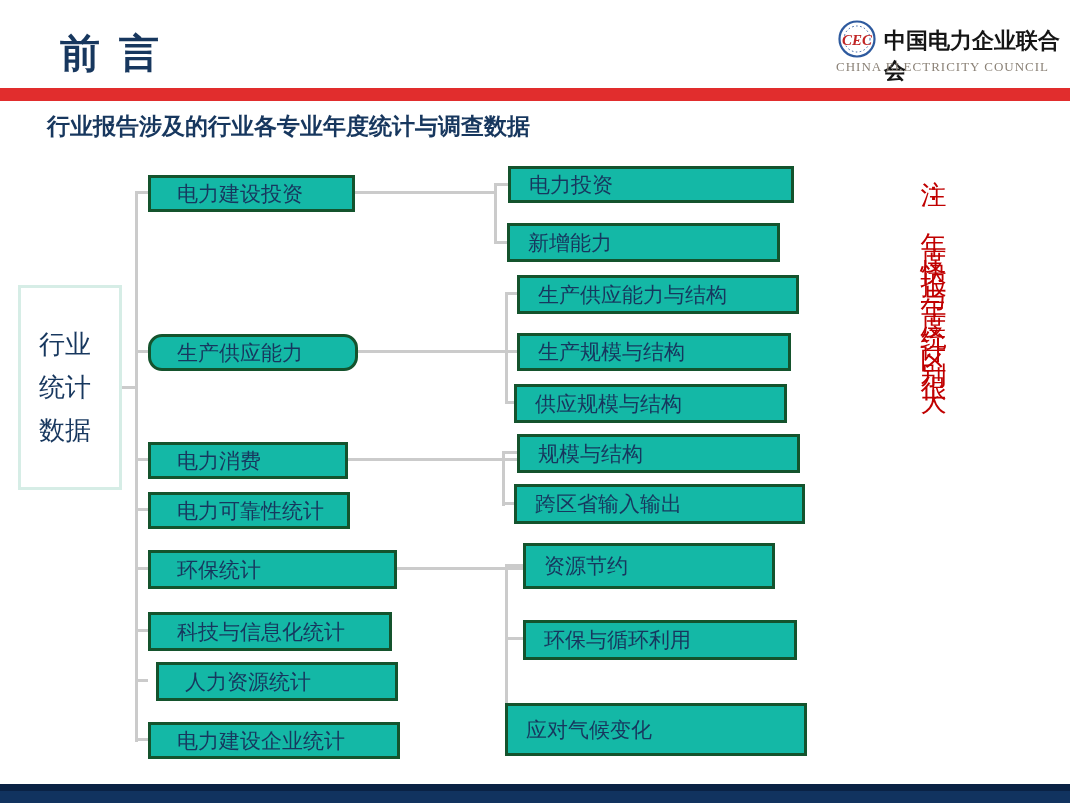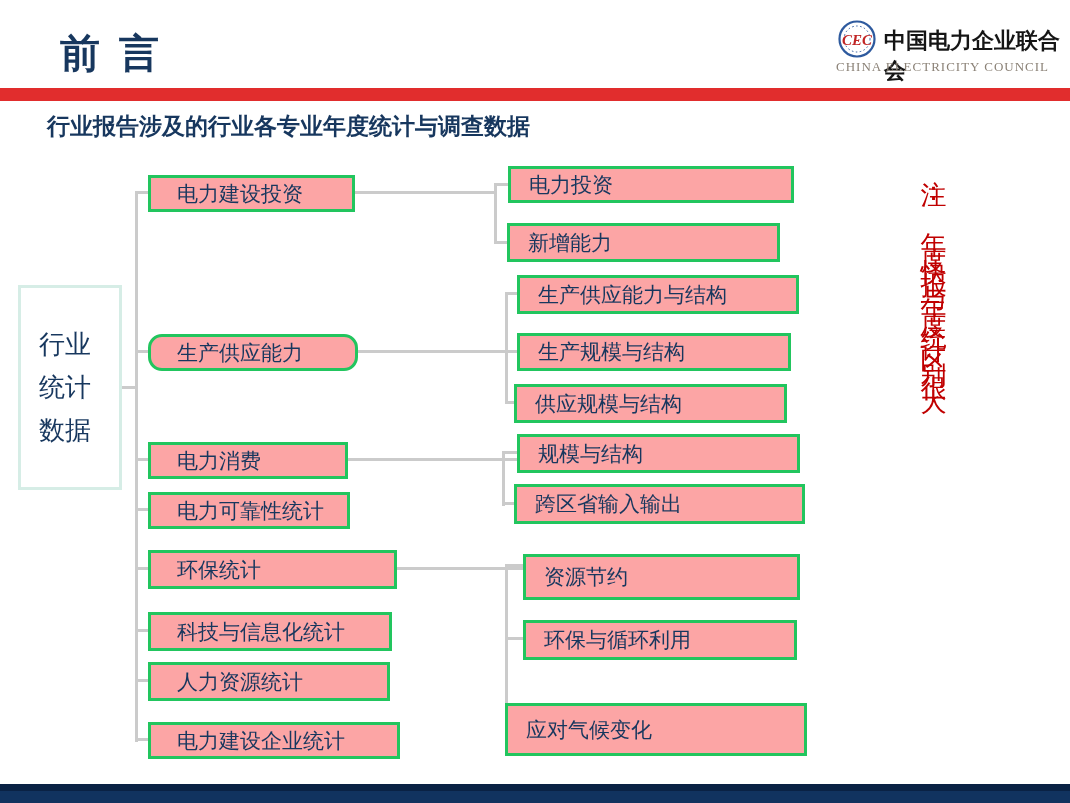--- a/index.html
+++ b/index.html
@@ -11,21 +11,21 @@
   .page-title{left:60px;top:26px;font-size:40px;font-weight:bold;color:#17375e;letter-spacing:4px;}
   .red-bar{left:0;top:88px;width:1070px;height:13px;background:#e12d2d;}
   .subtitle{left:47px;top:111px;font-size:23px;font-weight:bold;color:#17375e;}
 
   
   .logo-cn{left:884px;top:26px;font-size:22px;font-weight:bold;color:#151515;}
   .logo-en{left:836px;top:59px;font-size:13px;color:#8b8277;font-family:"Liberation Serif",serif;letter-spacing:1px;}
   .emblem{left:838px;top:20px;width:38px;height:38px;}
 
   
-  .node{position:absolute;background:#fca5a5;border:3px solid #22c55e;box-sizing:border-box;
+  .node{position:absolute;background:#14b8a6;border:3px solid #14532d;box-sizing:border-box;
         display:flex;align-items:center;color:#17375e;font-size:21px;}
   .n2{padding-left:26px;}
   .n3{padding-left:18px;}
   .root-node{position:absolute;left:18px;top:285px;width:104px;height:205px;background:#fff;
         border:3px solid #d6ede6;box-sizing:border-box;display:flex;flex-direction:column;
         justify-content:center;padding-left:18px;color:#17375e;font-size:26px;line-height:43px;}
 
   
   .hline{position:absolute;height:3px;background:#cbcbcb;}
   .vline{position:absolute;width:3px;background:#cbcbcb;}
@@ -73,21 +73,21 @@
   <div class="hline" style="left:135px;top:629px;width:13px;"></div>
   <div class="hline" style="left:135px;top:679px;width:13px;"></div>
   <div class="hline" style="left:135px;top:738px;width:13px;"></div>
 
   <div class="node n2" style="left:148px;top:175px;width:207px;height:37px;">电力建设投资</div>
   <div class="node n2" style="left:148px;top:334px;width:210px;height:37px;border-radius:14px;">生产供应能力</div>
   <div class="node n2" style="left:148px;top:442px;width:200px;height:37px;">电力消费</div>
   <div class="node n2" style="left:148px;top:492px;width:202px;height:37px;">电力可靠性统计</div>
   <div class="node n2" style="left:148px;top:550px;width:249px;height:39px;text-align:right;">环保统计</div>
   <div class="node n2" style="left:148px;top:612px;width:244px;height:39px;">科技与信息化统计</div>
-  <div class="node n2" style="left:148px;top:662px;width:242px;height:39px;">人力资源统计</div>
+  <div class="node n2" style="left:156px;top:662px;width:242px;height:39px;">人力资源统计</div>
   <div class="node n2" style="left:148px;top:722px;width:252px;height:37px;">电力建设企业统计</div>
 
   <div class="hline" style="left:355px;top:191px;width:142px;"></div>
   <div class="vline" style="left:494px;top:183px;height:61px;"></div>
   <div class="hline" style="left:494px;top:183px;width:14px;"></div>
   <div class="hline" style="left:494px;top:241px;width:13px;"></div>
 
   <div class="hline" style="left:358px;top:350px;width:159px;"></div>
   <div class="vline" style="left:505px;top:292px;height:112px;"></div>
   <div class="hline" style="left:505px;top:292px;width:12px;"></div>
@@ -103,21 +103,21 @@
   <div class="hline" style="left:505px;top:564px;width:18px;"></div>
   <div class="hline" style="left:505px;top:637px;width:18px;"></div>
 
   <div class="node n3" style="left:507px;top:223px;width:273px;height:39px;">新增能力</div>
   <div class="node n3" style="left:508px;top:166px;width:286px;height:37px;">电力投资</div>
   <div class="node n3" style="left:517px;top:275px;width:282px;height:39px;">生产供应能力与结构</div>
   <div class="node n3" style="left:517px;top:333px;width:274px;height:38px;">生产规模与结构</div>
   <div class="node n3" style="left:514px;top:384px;width:273px;height:39px;">供应规模与结构</div>
   <div class="node n3" style="left:517px;top:434px;width:283px;height:39px;">规模与结构</div>
   <div class="node n3" style="left:514px;top:484px;width:291px;height:40px;">跨区省输入输出</div>
-  <div class="node n3" style="left:523px;top:543px;width:277px;height:46px;margin-top:11px;">资源节约</div>
+  <div class="node n3" style="left:523px;top:543px;width:252px;height:46px;">资源节约</div>
   <div class="node n3" style="left:523px;top:620px;width:274px;height:40px;">环保与循环利用</div>
   <div class="node n3" style="left:505px;top:703px;width:302px;height:53px;">应对气候变化</div>
 
   <div class="abs note">注：年度快报与年度统计区别很大</div>
 
   <div class="abs footer-dark"></div>
   <div class="abs footer-main"></div>
 
 </div>
 

